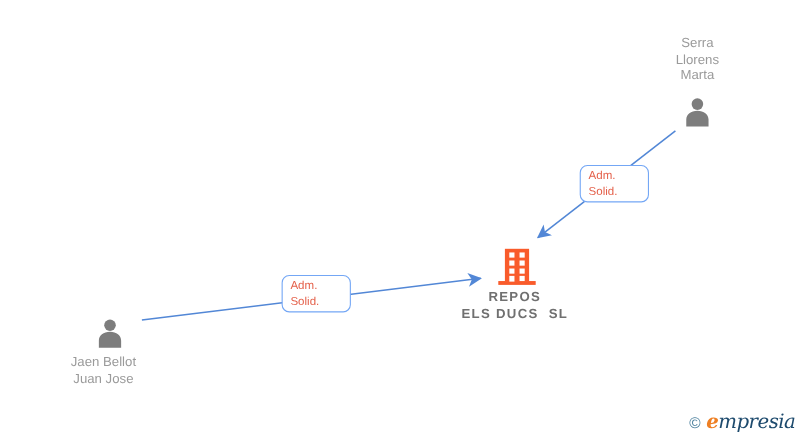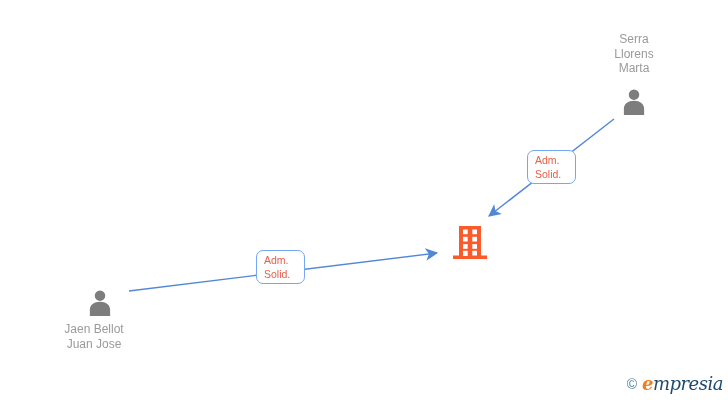--- a/index.html
+++ b/index.html
@@ -45,21 +45,21 @@
     color: #707070;
     font-size: 12px;
     font-weight: bold;
     letter-spacing: 1.2px;
     line-height: 15px;
     white-space: pre-wrap;
   }
   .edge-label {
     position: absolute;
     box-sizing: border-box;
-    width: 49px;
+    width: 63px;
     background: #ffffff;
     border: 1.5px solid #74a7f5;
     border-radius: 7px;
     color: #e4604a;
     font-size: 10.5px;
     line-height: 14px;
     padding: 2px 0 2px 7px;
     white-space: pre-line;
     z-index: 3;
   }
@@ -139,20 +139,22 @@
         <rect x="20.3" y="3.5" width="4.7" height="4.7"></rect>
         <rect x="11" y="10.8" width="4.7" height="4.7"></rect>
         <rect x="20.3" y="10.8" width="4.7" height="4.7"></rect>
         <rect x="11" y="18.1" width="4.7" height="4.7"></rect>
         <rect x="20.3" y="18.1" width="4.7" height="4.7"></rect>
         <rect x="11" y="24.8" width="4.7" height="5.2"></rect>
         <rect x="20.3" y="24.8" width="4.7" height="4.7"></rect>
       </g>
     </svg>
   </div>
+  <div class="node-label company-name label-repos">REPOS
+ELS DUCS  SL</div>
 
   <div class="edge-label edge-label-1">Adm.
 Solid.</div>
   <div class="edge-label edge-label-2">Adm.
 Solid.</div>
 
   <div class="watermark">
     <span class="copyright-symbol">©</span>
     <span class="brand"><span class="brand-initial">e</span><span class="brand-rest">mpresia</span></span>
   </div>

